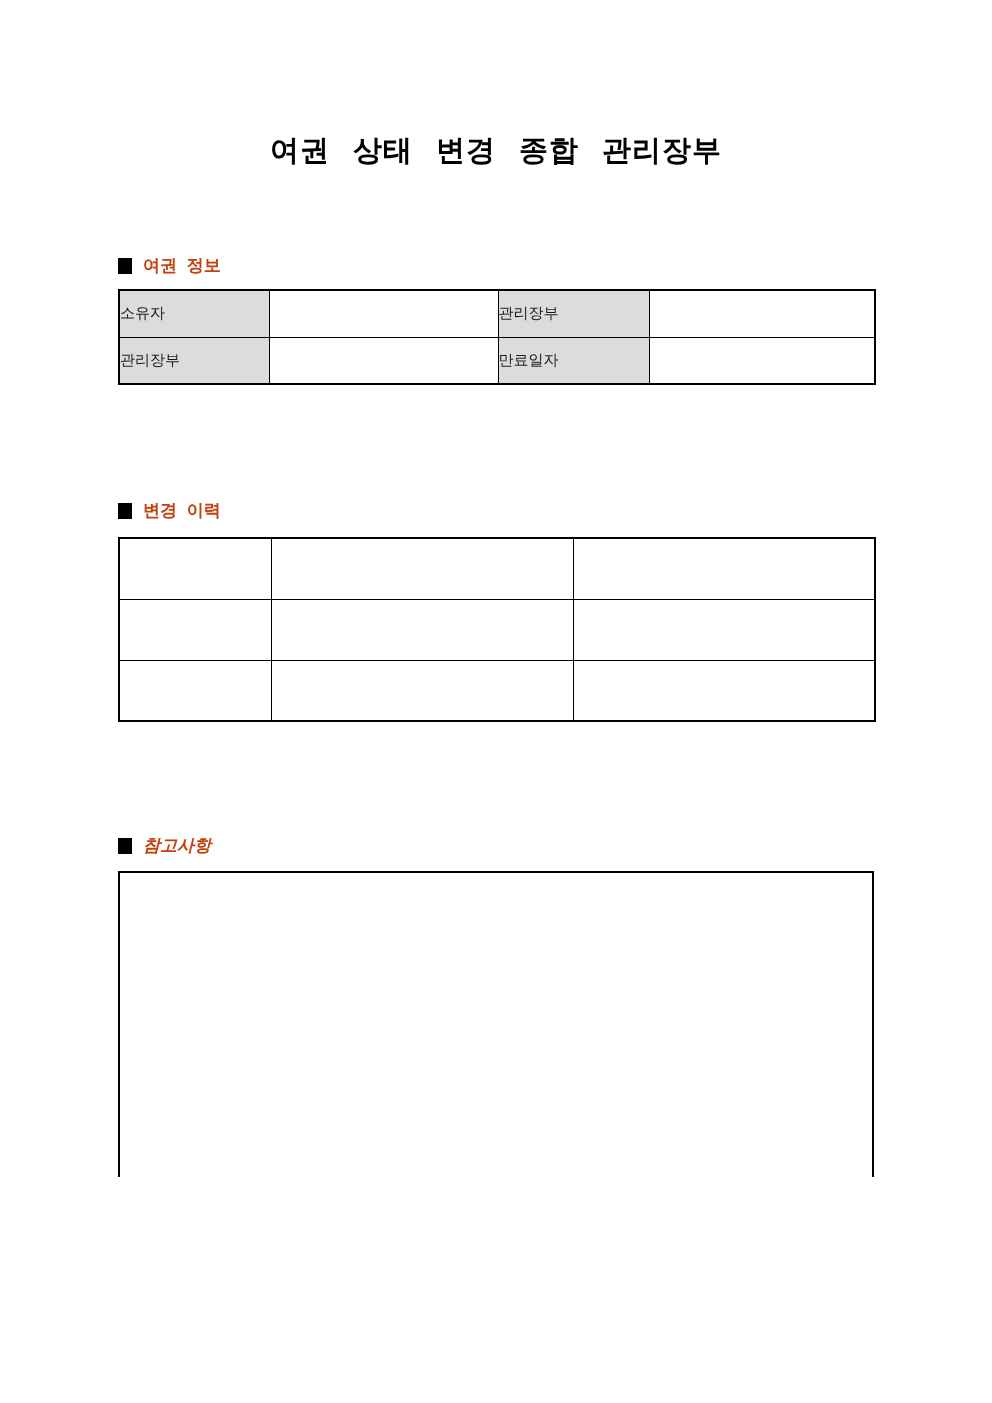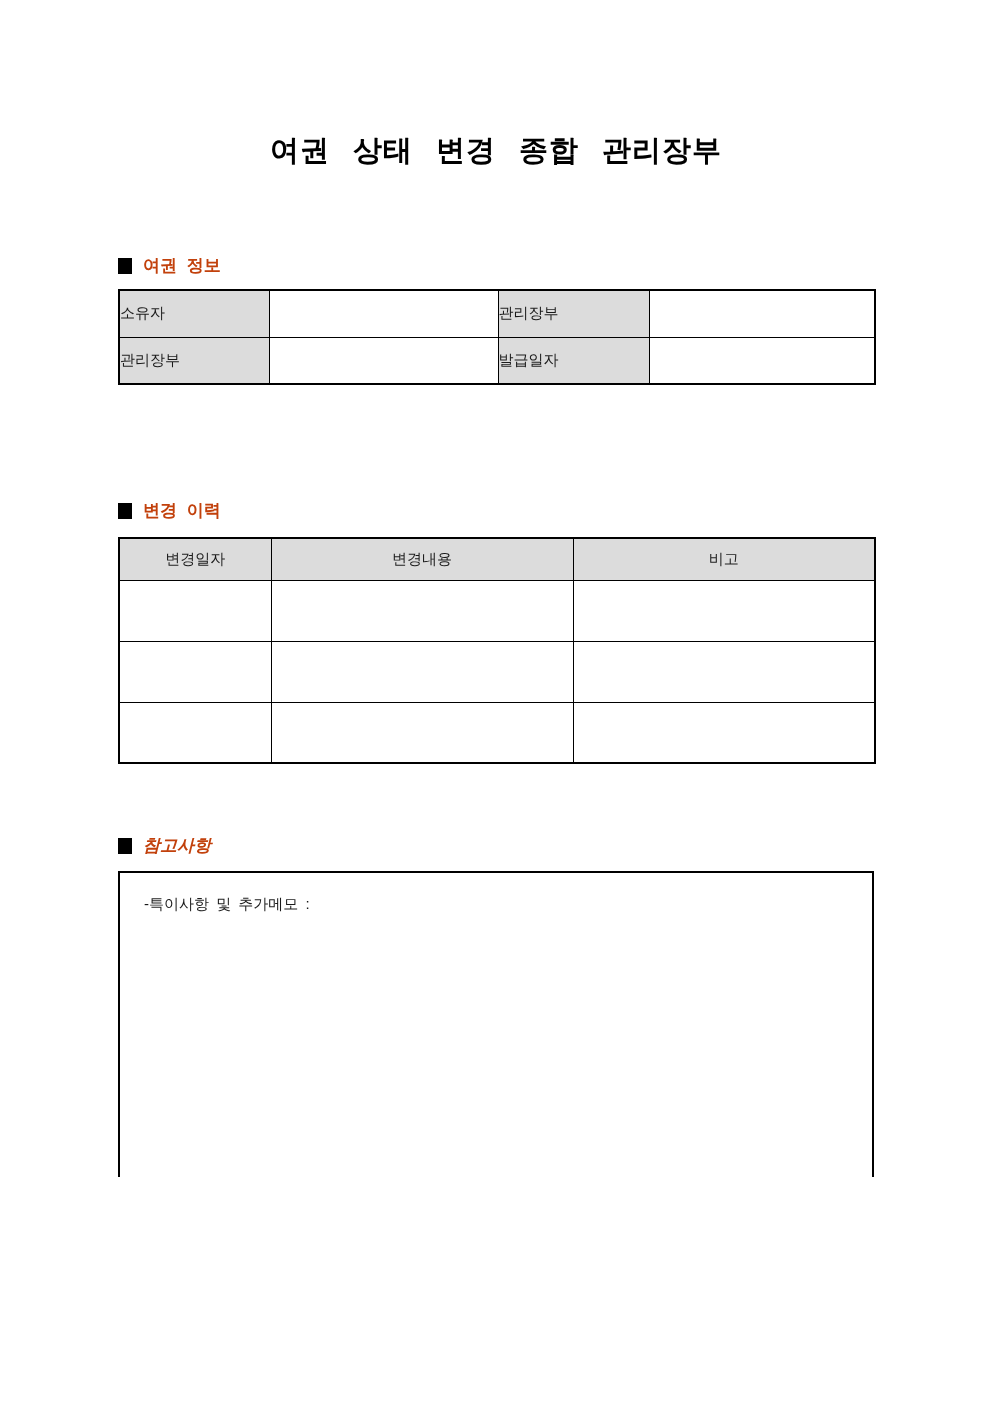--- a/index.html
+++ b/index.html
@@ -120,43 +120,38 @@
     <tbody>
       <tr>
         <td class="label-cell">소유자</td>
         <td class="value-cell"></td>
         <td class="label-cell">관리장부</td>
         <td class="value-cell"></td>
       </tr>
       <tr>
         <td class="label-cell">관리장부</td>
         <td class="value-cell"></td>
-        <td class="label-cell">발급일자</td>
+        <td class="label-cell">만료일자</td>
         <td class="value-cell"></td>
       </tr>
     </tbody>
   </table>
 
   <div class="section-heading heading-change-history">
     <span class="bullet"></span>
     <span>변경 이력</span>
   </div>
 
   <table class="form-table history-table">
     <colgroup>
       <col style="width:152px">
         <col style="width:302px">
         <col style="width:302px">
     </colgroup>
     <tbody>
-      <tr class="header-row">
-        <th class="header-cell">변경일자</th>
-        <th class="header-cell">변경내용</th>
-        <th class="header-cell">비고</th>
-      </tr>
       <tr class="body-row">
         <td class="value-cell"></td>
         <td class="value-cell"></td>
         <td class="value-cell"></td>
       </tr>
       <tr class="body-row">
         <td class="value-cell"></td>
         <td class="value-cell"></td>
         <td class="value-cell"></td>
       </tr>
@@ -167,16 +162,15 @@
       </tr>
     </tbody>
   </table>
 
   <div class="section-heading heading-notes">
     <span class="bullet"></span>
     <span>참고사항</span>
   </div>
 
   <div class="notes-box">
-    <div class="note-line">-특이사항 및 추가메모 :</div>
   </div>
 
 </div>
 
 </body></html>

